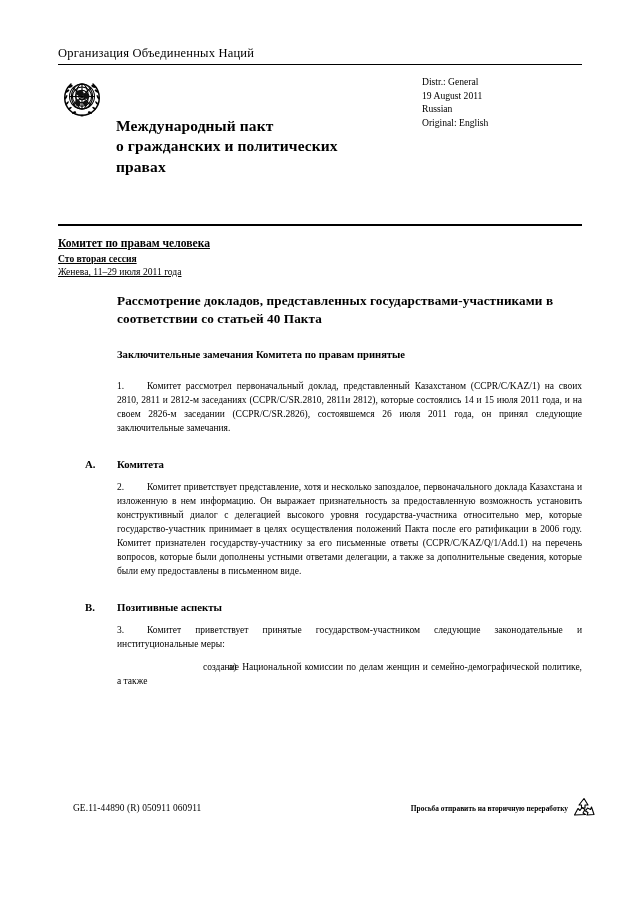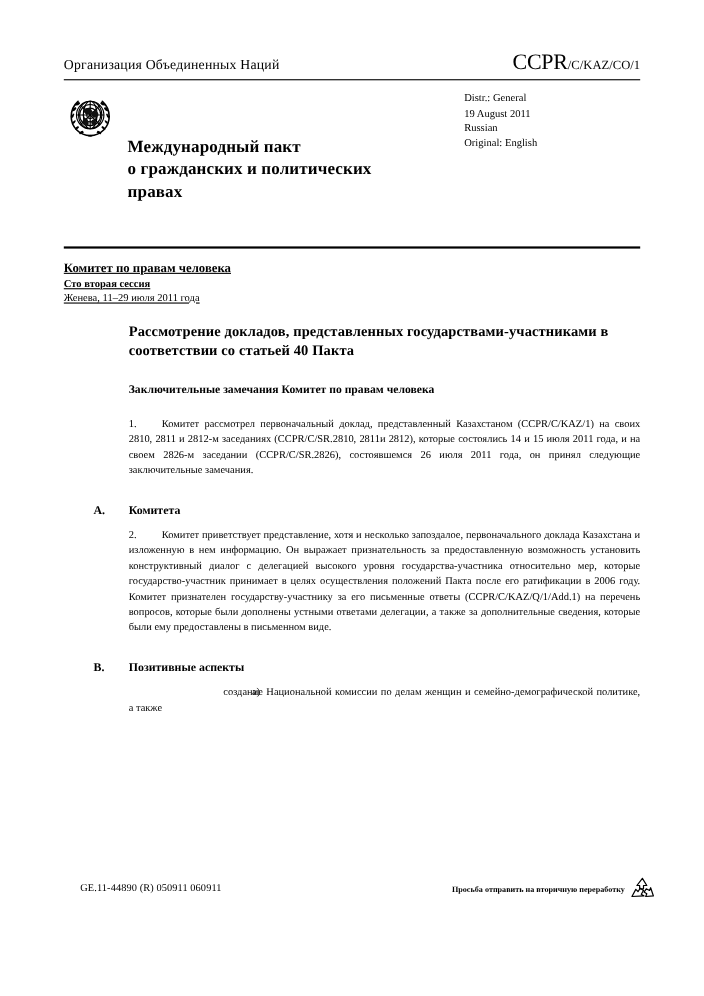--- a/index.html
+++ b/index.html
@@ -204,23 +204,20 @@
 </style>
 </head>
 <body>
 
 <div class="page">
 
   <div class="header">
 
     <div class="org-row">
       <div class="org-name">Организация Объединенных Наций</div>
-      <div class="doc-symbol">
-        <span>CCPR</span><span class="sym-sub">/C/KAZ/CO/1</span>
-      </div>
     </div>
 
     <div class="rule-thin"></div>
 
     <div class="masthead">
 
       <div class="emblem">
         <svg viewBox="0 0 100 100" width="48" height="48" aria-hidden="true">
           <g fill="none" stroke="#000" stroke-width="2.2">
             <circle cx="50" cy="47" r="26"></circle>
@@ -285,21 +282,21 @@
   <div class="committee">
     <div class="committee-name">Комитет по правам человека</div>
     <div class="session">Сто вторая сессия</div>
     <div class="venue">Женева, 11–29 июля 2011 года</div>
   </div>
 
   <div class="body-col">
 
     <h1 class="main-heading">Рассмотрение докладов, представленных государствами-участниками в соответствии со статьей 40 Пакта</h1>
 
-    <h2 class="sub-heading">Заключительные замечания Комитет по правам человека</h2>
+    <h2 class="sub-heading">Заключительные замечания Комитета по правам принятые</h2>
 
 
     <p class="para">
       <span class="num">1.</span><span>Комитет рассмотрел первоначальный доклад, представленный Казахстаном (CCPR/C/KAZ/1) на своих 2810, 2811 и 2812-м заседаниях (CCPR/C/SR.2810, 2811и 2812), которые состоялись 14 и 15 июля 2011 года, и на своем 2826-м заседании (CCPR/C/SR.2826), состоявшемся 26 июля 2011 года, он принял следующие заключительные замечания.</span>
     </p>
 
     <div class="gap-a"></div>
 
     <div class="section-head">
       <span class="letter">A.</span><span>Комитета</span>
@@ -308,20 +305,23 @@
     <p class="para">
       <span class="num">2.</span><span>Комитет приветствует представление, хотя и несколько запоздалое, первоначального доклада Казахстана и изложенную в нем информацию. Он выражает признательность за предоставленную возможность установить конструктивный диалог с делегацией высокого уровня государства-участника относительно мер, которые государство-участник принимает в целях осуществления положений Пакта после его ратификации в 2006 году. Комитет признателен государству-участнику за его письменные ответы (CCPR/C/KAZ/Q/1/Add.1) на перечень вопросов, которые были дополнены устными ответами делегации, а также за дополнительные сведения, которые были ему предоставлены в письменном виде.</span>
     </p>
 
     <div class="gap-b"></div>
 
     <div class="section-head">
       <span class="letter">B.</span><span>Позитивные аспекты</span>
     </div>
 
+    <p class="para">
+      <span class="num">3.</span><span>Комитет приветствует принятые государством-участником следующие законодательные и институциональные меры:</span>
+    </p>
 
     <p class="subitem">
       <span class="lbl">a)</span><span>создание Национальной комиссии по делам женщин и семейно-демографической политике, а также</span>
     </p>
 
   </div>
 
   <div class="footer">
     <div class="job-no">GE.11-44890  (R)  050911  060911</div>
     <div class="recycle">

